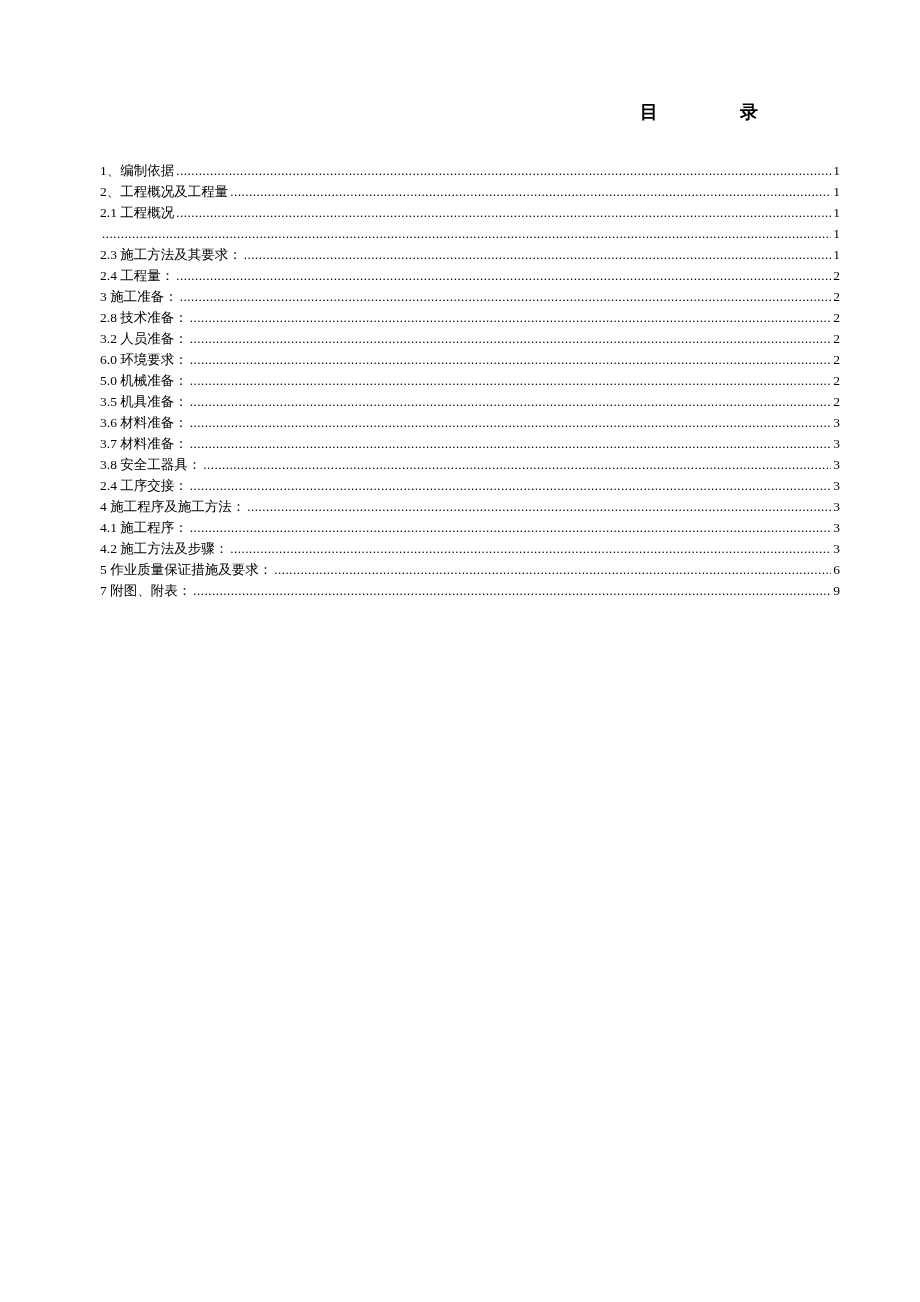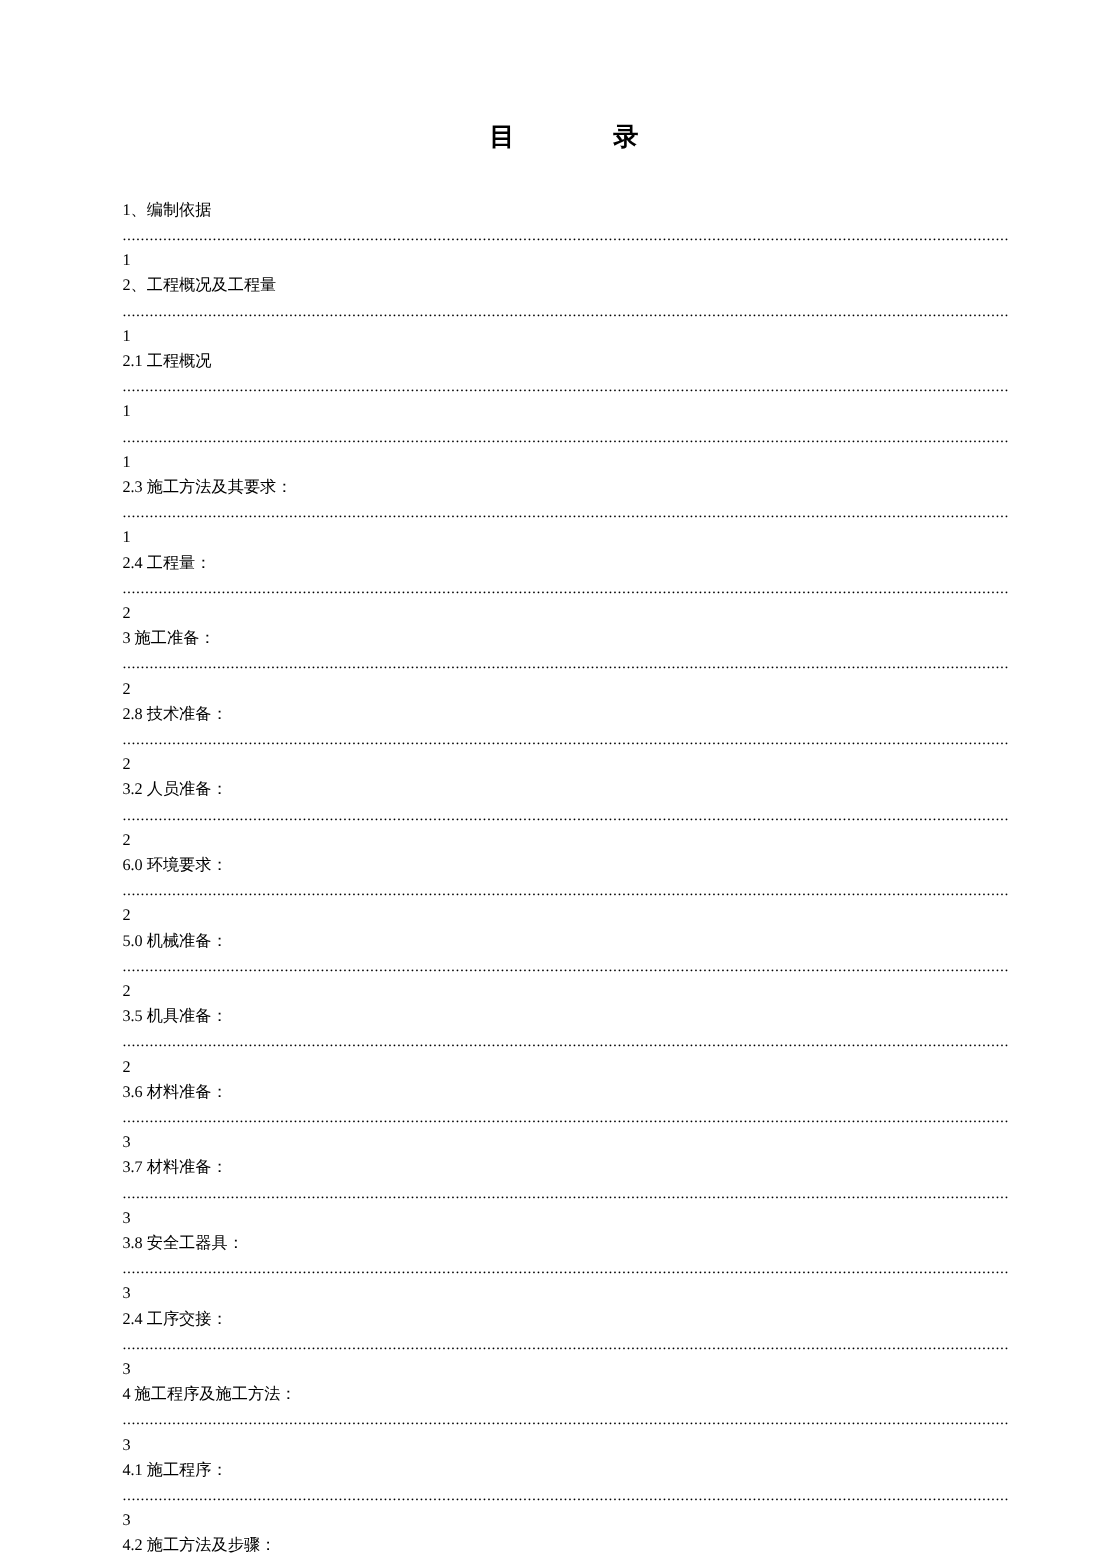--- a/index.html
+++ b/index.html
@@ -5,37 +5,36 @@
     * { margin: 0; padding: 0; box-sizing: border-box; }
     body {
       width: 920px;
       height: 1302px;
       background: #fff;
       font-family: "SimSun", "宋体", serif;
       color: #000;
       padding: 100px 80px 60px 100px;
     }
     .title {
-      text-align: center;
-      font-size: 21px;
+      text-align: right;
+      font-size: 18px;
       font-weight: bold;
       letter-spacing: 82px;
       margin-left: 82px;
       margin-bottom: 36px;
     }
     .toc {
       font-size: 13.5px;
       line-height: 21px;
     }
     .toc-row {
       display: flex;
       align-items: baseline;
       white-space: nowrap;
       overflow: hidden;
-      flex-direction: column;
     }
     .toc-label {
       flex: 0 0 auto;
     }
     .toc-dots {
       flex: 1 1 auto;
       overflow: hidden;
       letter-spacing: 0.5px;
       font-size: 13px;
       color: #000;
@@ -143,17 +142,22 @@
       <span class="toc-label">4.1 施工程序：  </span>
       <span class="toc-dots"></span>
       <span class="toc-page">3</span>
     </div>
     <div class="toc-row">
       <span class="toc-label">4.2 施工方法及步骤：  </span>
       <span class="toc-dots"></span>
       <span class="toc-page">3</span>
     </div>
     <div class="toc-row">
+      <span class="toc-label">5 作业质量保证措施及要求：  </span>
+      <span class="toc-dots"></span>
+      <span class="toc-page">6</span>
+    </div>
+    <div class="toc-row">
       <span class="toc-label">7 附图、附表：  </span>
       <span class="toc-dots"></span>
       <span class="toc-page">9</span>
     </div>
   </div>
 
 </body></html>

